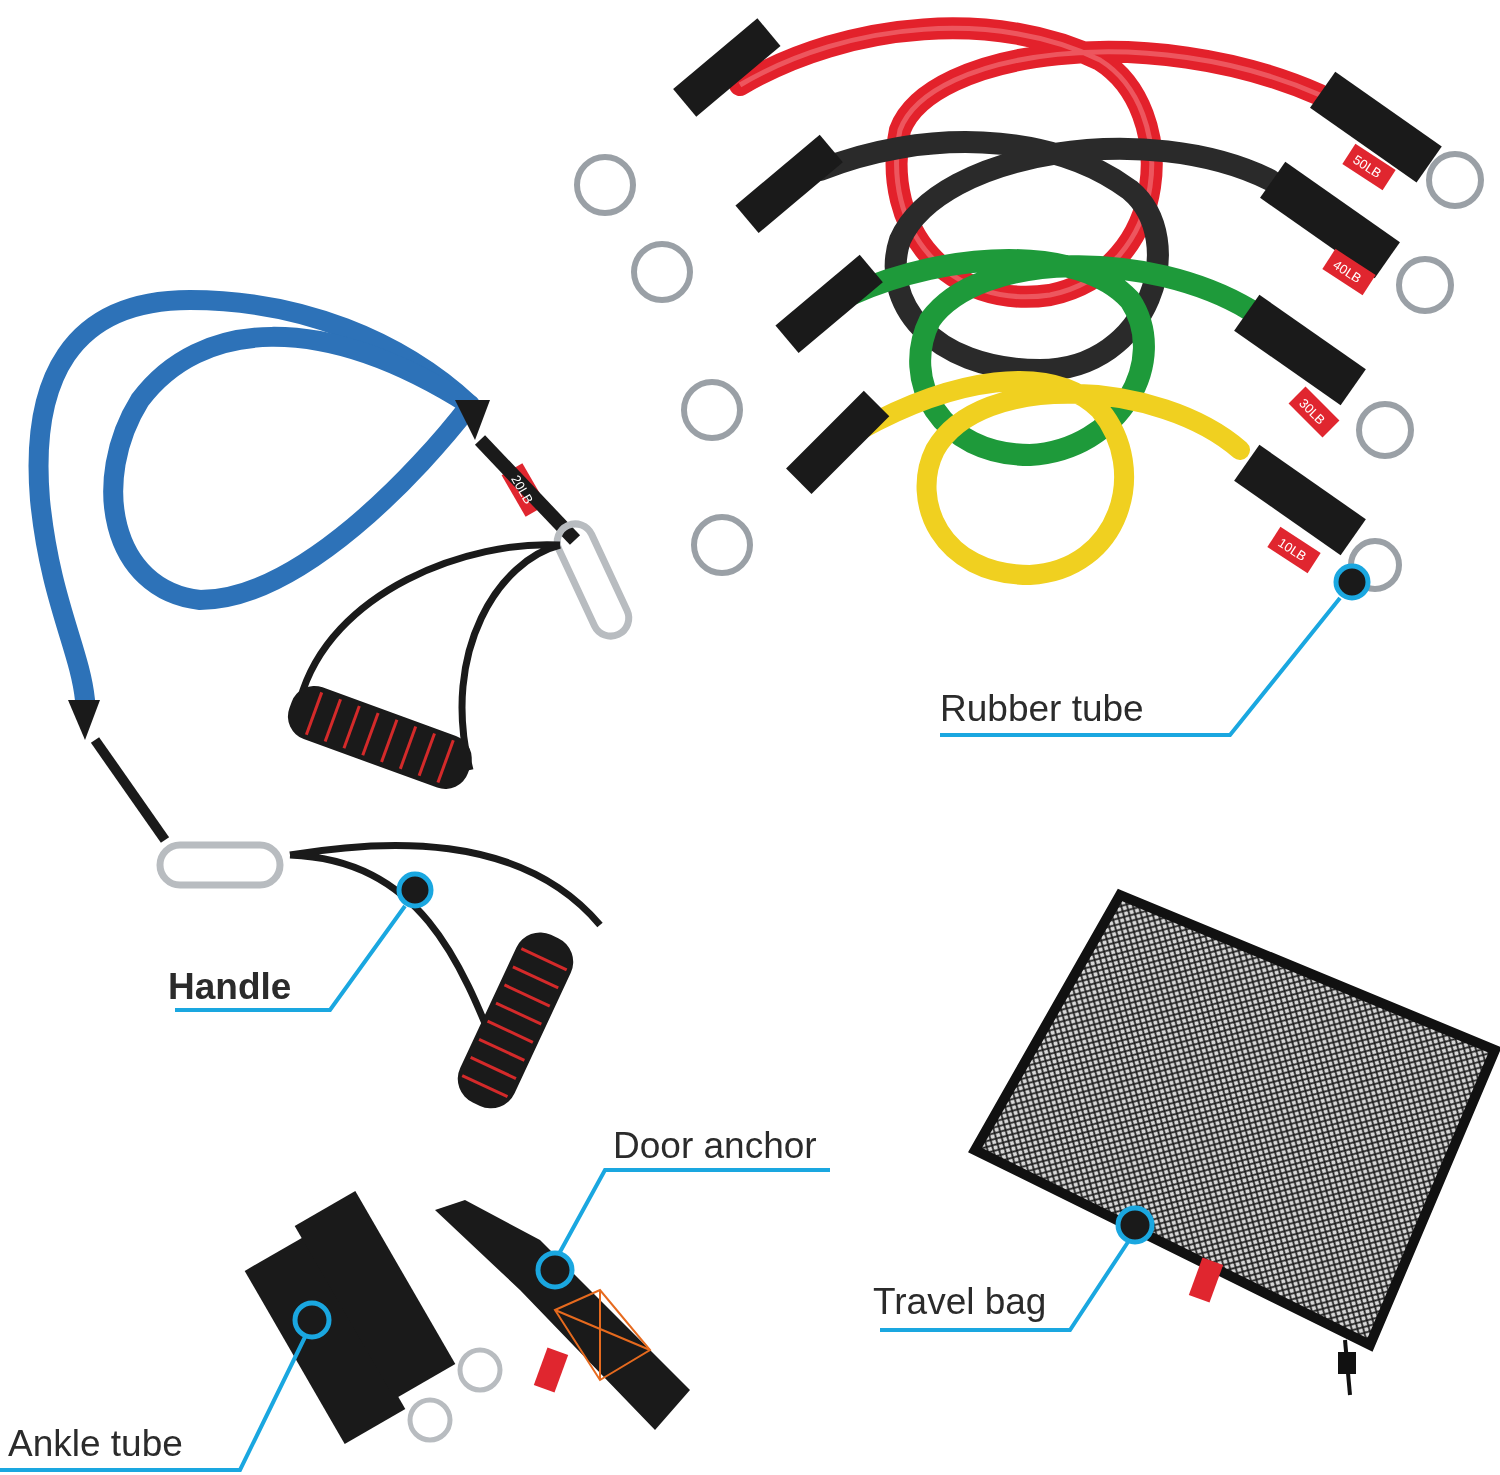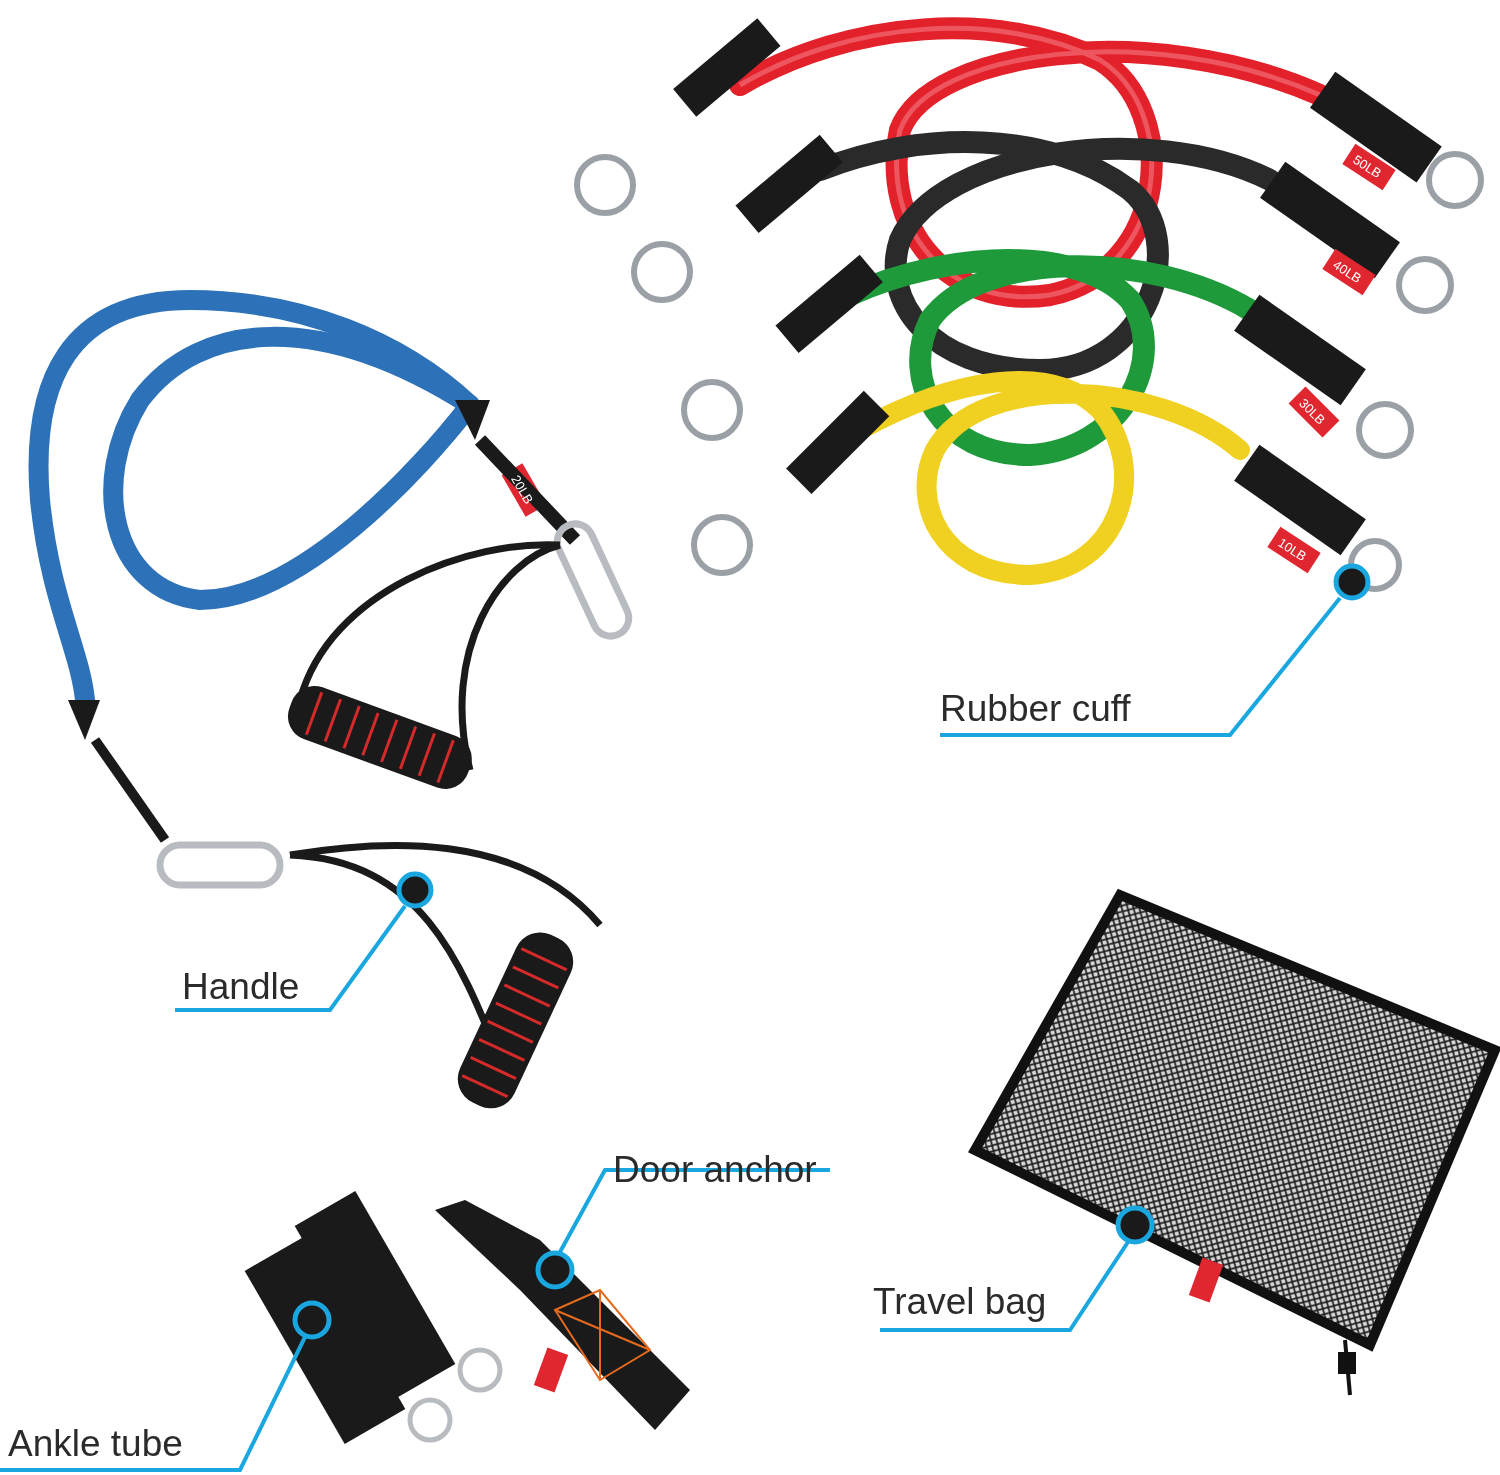--- a/index.html
+++ b/index.html
@@ -177,17 +177,17 @@
     <polyline points="305,1337 240,1470 0,1470"></polyline>
   </g>
 </svg>
 
 <div class="label" style="font-size:13px;color:#fff;left:1352px;top:160px;transform:rotate(33deg);">50LB</div>
 <div class="label" style="font-size:13px;color:#fff;left:1332px;top:265px;transform:rotate(33deg);">40LB</div>
 <div class="label" style="font-size:13px;color:#fff;left:1297px;top:405px;transform:rotate(45deg);">30LB</div>
 <div class="label" style="font-size:13px;color:#fff;left:1277px;top:543px;transform:rotate(33deg);">10LB</div>
 <div class="label" style="font-size:13px;color:#fff;left:507px;top:483px;transform:rotate(60deg);">20LB</div>
 
-<div class="label" style="left:940px;top:690px;">Rubber cuff</div>
-<div class="label" style="left:182px;top:968px;">Handle</div>
-<div class="label" style="left:613px;top:1127px;margin-top:24px;">Door anchor</div>
+<div class="label" style="left:940px;top:690px;">Rubber tube</div>
+<div class="label" style="left:168px;top:968px;font-weight:bold;">Handle</div>
+<div class="label" style="left:613px;top:1127px;">Door anchor</div>
 <div class="label" style="left:873px;top:1283px;">Travel bag</div>
 <div class="label" style="left:8px;top:1425px;">Ankle tube</div>
 
 </body></html>

